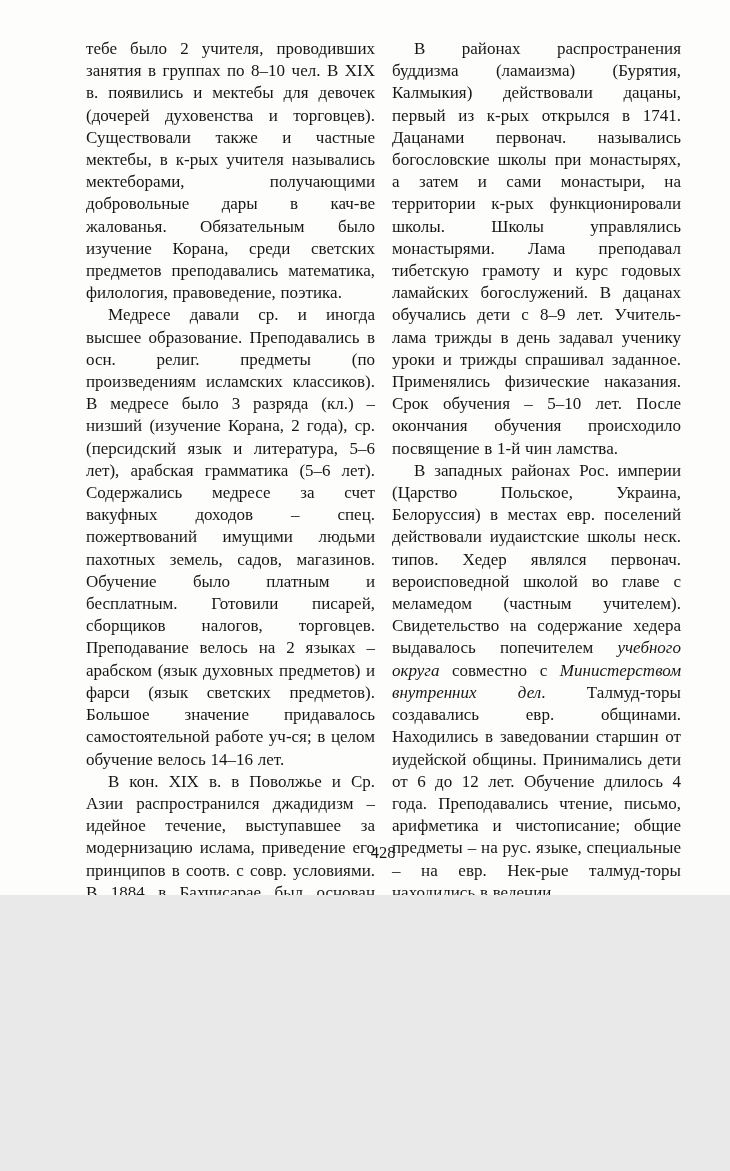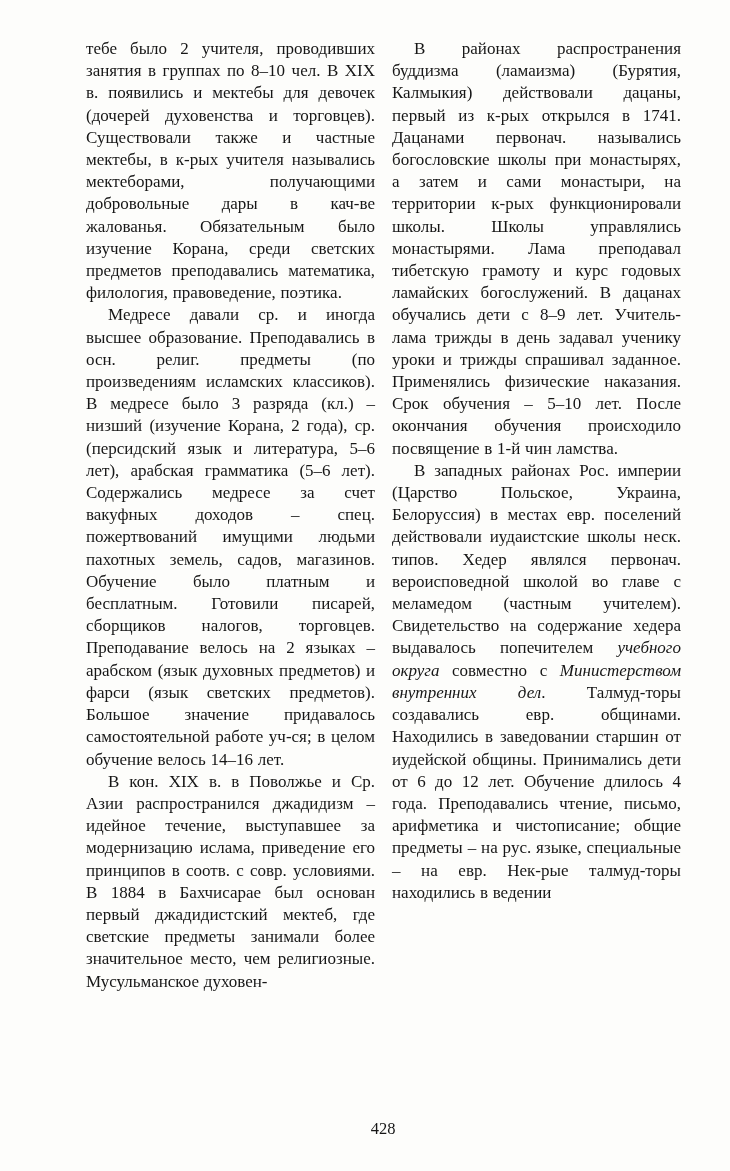--- a/index.html
+++ b/index.html
@@ -3,21 +3,21 @@
 <meta charset="utf-8">
 <style>
   html, body {
     margin: 0;
     padding: 0;
     background: #e9e9e9;
   }
   .page {
     position: relative;
     width: 730px;
-    height: 1171px;
+    height: 895px;
     margin: 0 auto;
     background: #fdfdfb;
     box-sizing: border-box;
     padding: 38px 50px 0 86px;
     font-family: "Liberation Serif", "DejaVu Serif", serif;
     color: #161616;
     overflow: hidden;
   }
   .columns {
     display: flex;

